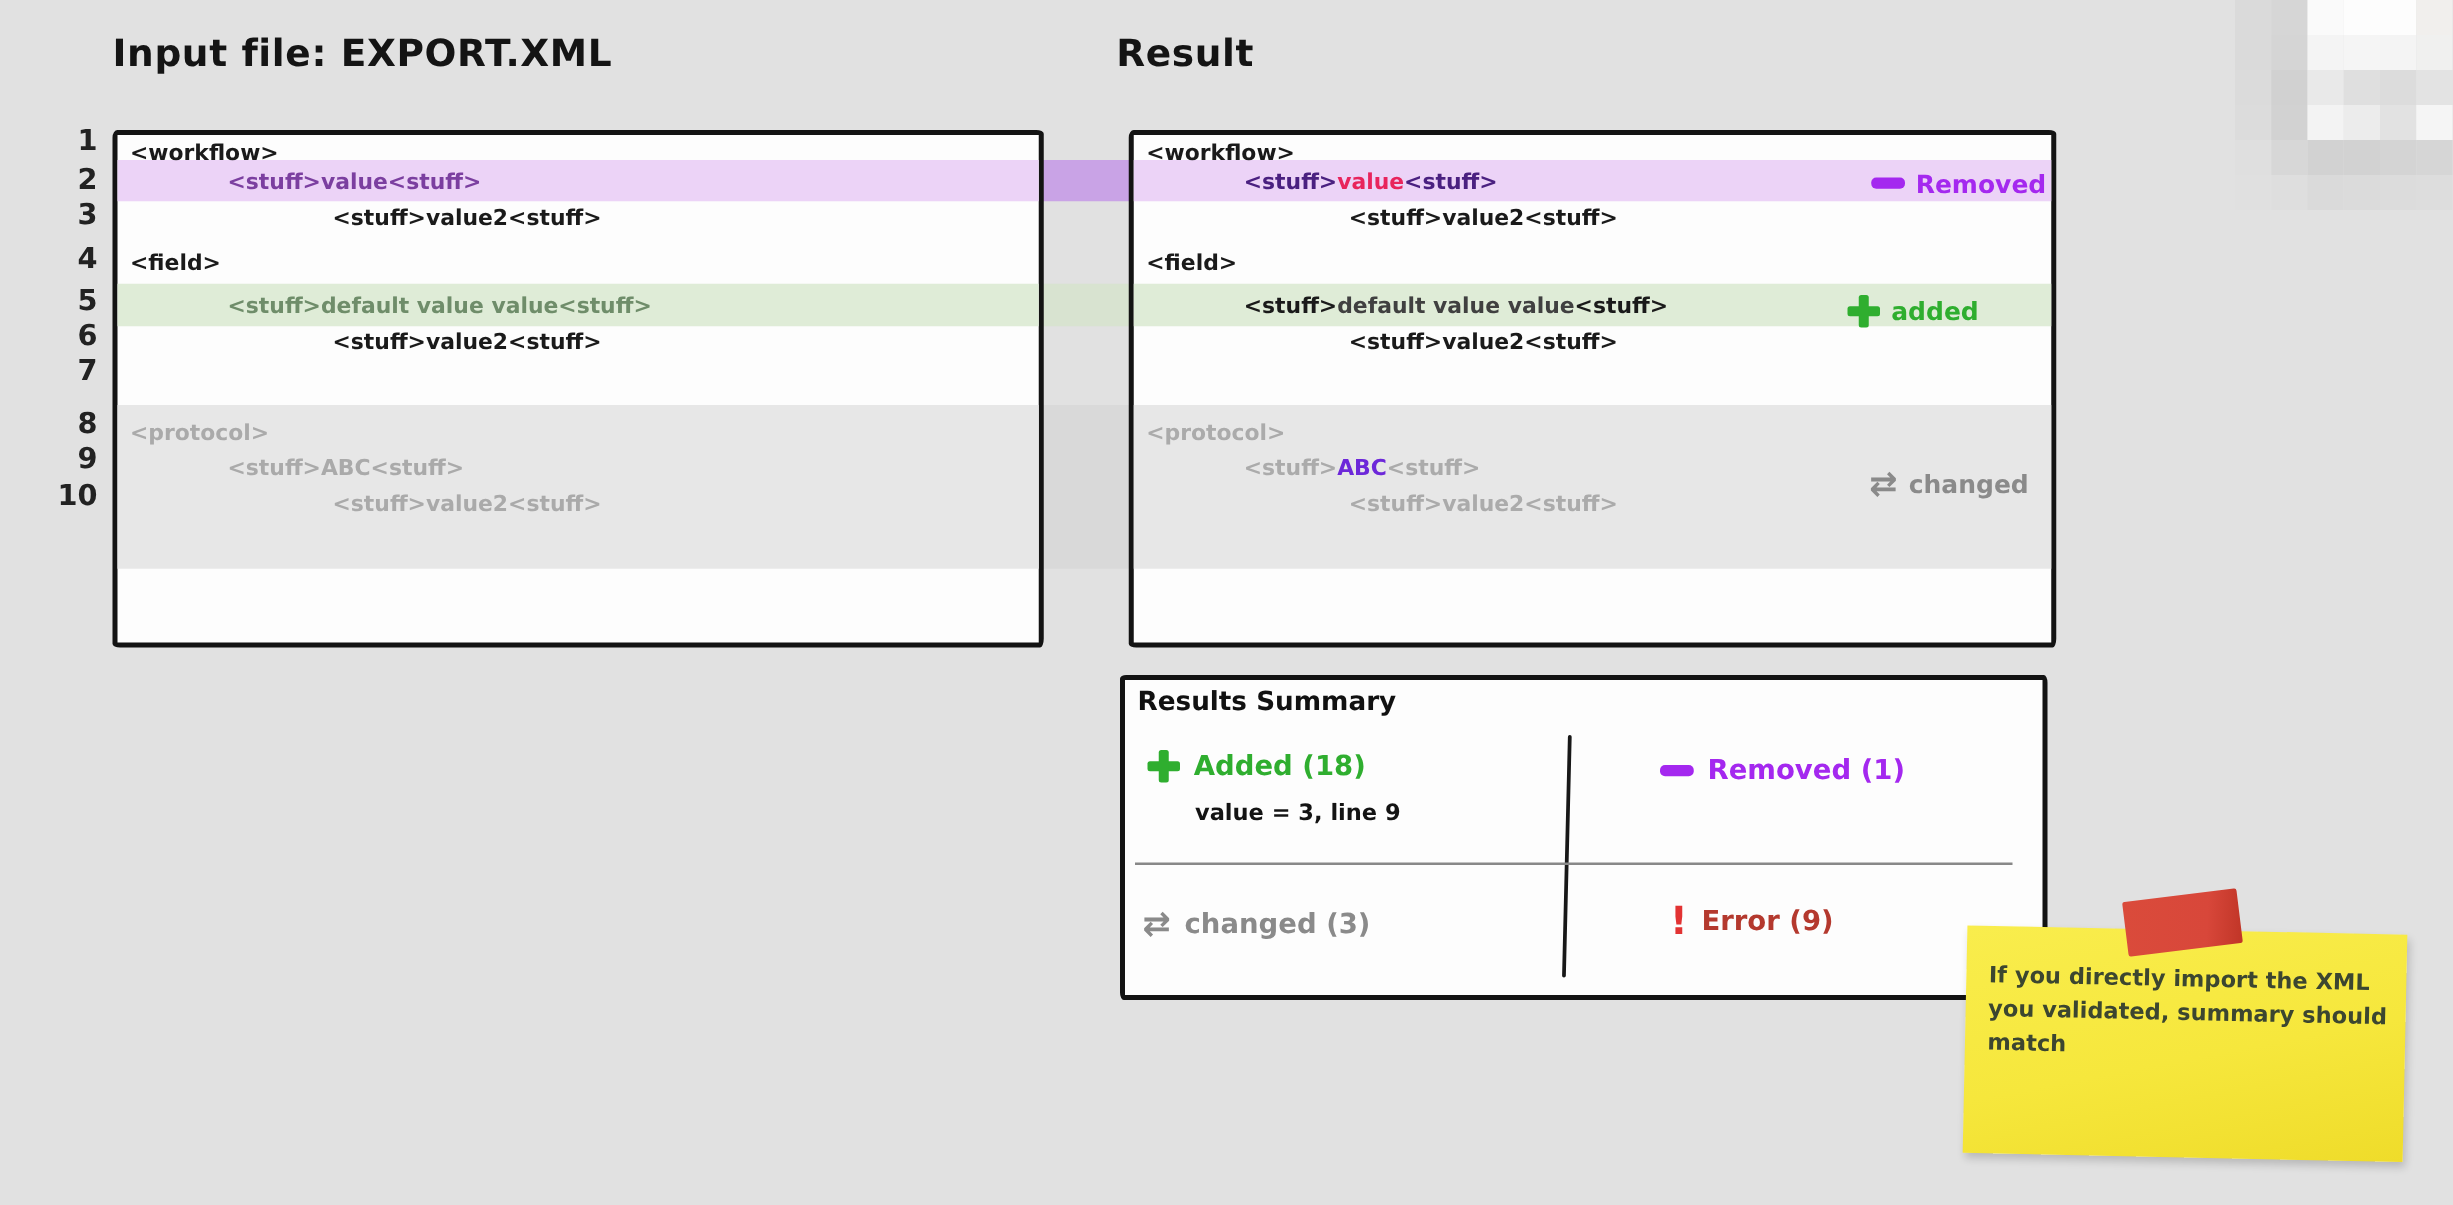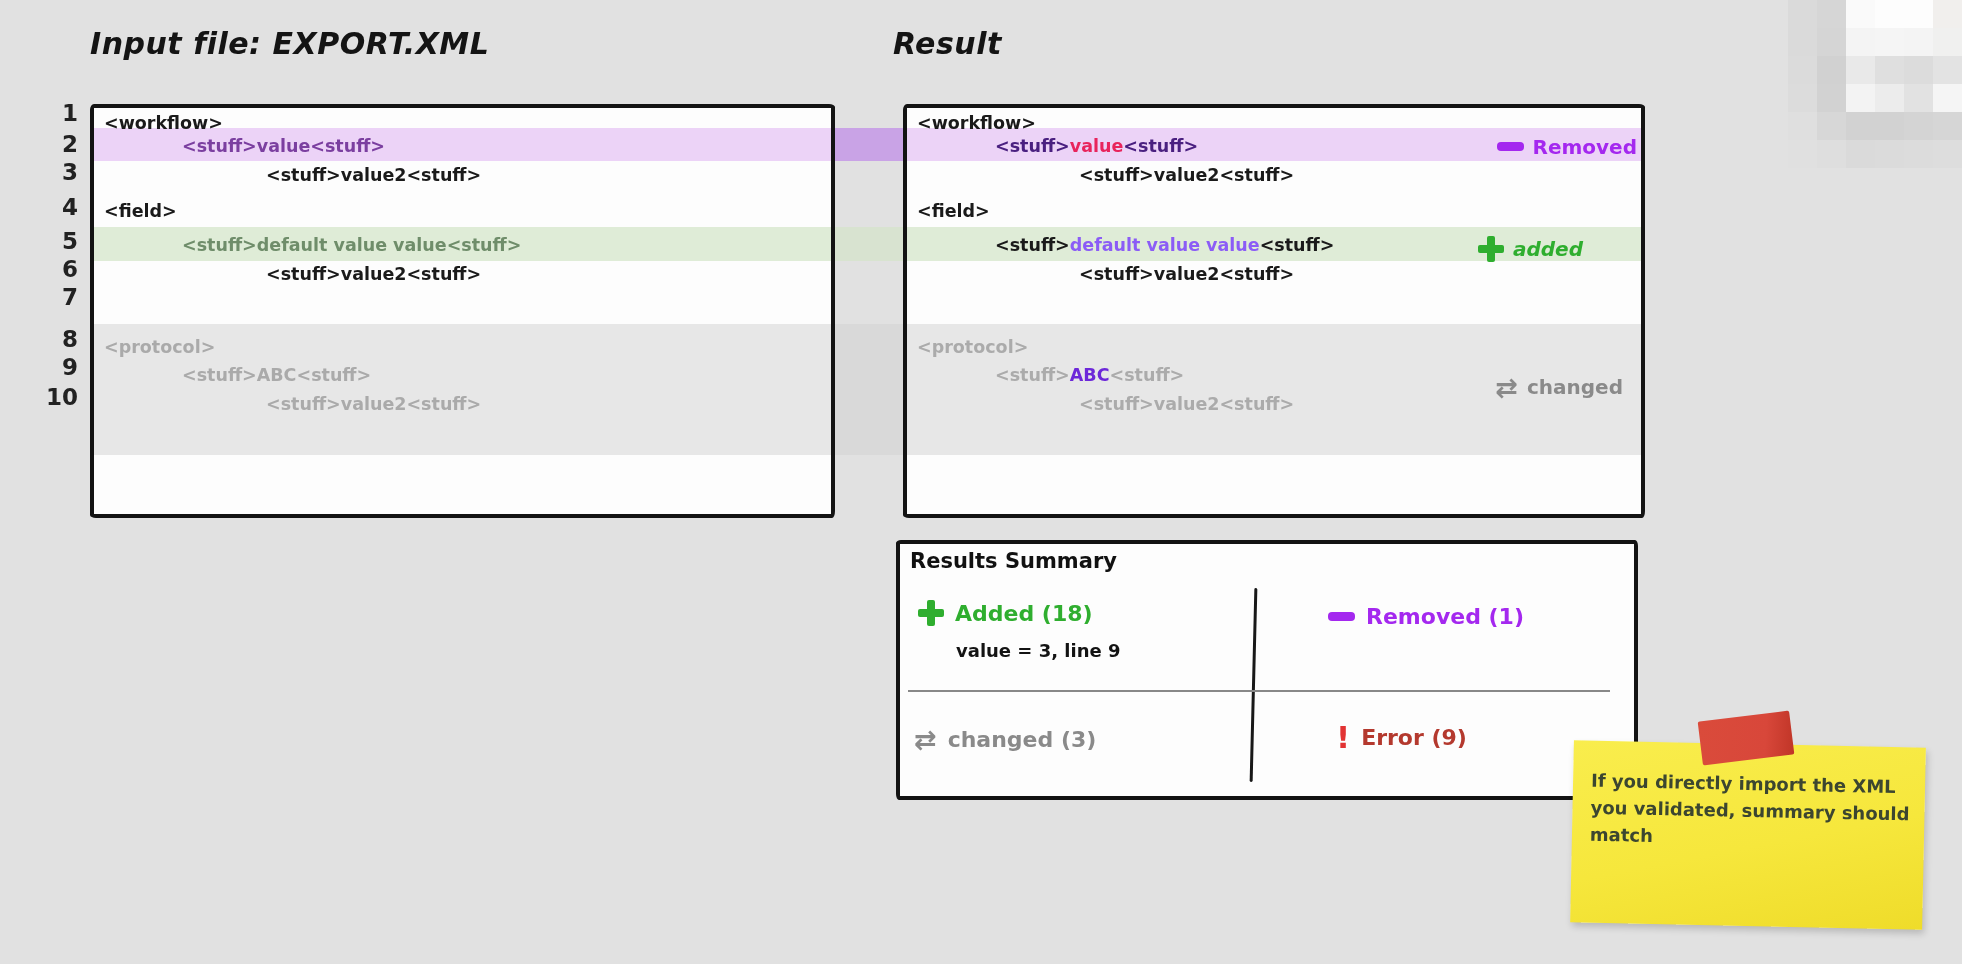--- a/index.html
+++ b/index.html
@@ -7,21 +7,21 @@
   body {
     font-family: "DejaVu Sans", sans-serif;
     background: #e1e1e1;
     position: relative;
     overflow: hidden;
   }
   .abs { position: absolute; }
 
   
   .panel-title {
-    font-size: 30px; font-weight: 600; color: #141414; letter-spacing: 0.5px; font-style: italic;
+    font-size: 30px; font-weight: 600; color: #141414; letter-spacing: 0.5px;
   }
   #title-left { left: 90px; top: 26px; }
   #title-right { left: 893px; top: 26px; }
 
   
   #line-numbers { left: 28px; top: 104px; width: 50px; height: 414px; }
   .linenum {
     position: absolute; right: 0; width: 50px; height: 30px;
     font-size: 23px; font-weight: 600; color: #222; text-align: right;
     line-height: 30px;
@@ -47,21 +47,21 @@
     position: absolute; height: 30px; line-height: 30px;
     font-size: 17.5px; font-weight: 600; white-space: pre;
   }
 
   
   .badge {
     position: absolute; display: flex; align-items: center; gap: 9px;
     font-size: 20px; font-weight: 700;
   }
   #badge-removed { top: 22px;  height: 33px; right: 4px; text-align: center; }
-  #badge-added   { top: 119px; height: 44px; right: 58px; font-style: italic; }
+  #badge-added   { top: 119px; height: 44px; right: 58px; }
   #badge-changed { top: 262px; height: 34px; right: 18px; font-weight: 600; }
 
   .icon-dash {
     display: inline-block; width: 27px; height: 9px;
     border-radius: 4px; background: currentColor;
   }
   .icon-plus {
     position: relative; display: inline-block; width: 26px; height: 26px;
   }
   .icon-plus::before, .icon-plus::after {
@@ -211,21 +211,21 @@
 
 <div id="result-panel" class="abs code-panel">
   <div class="band band-purple" style="background: rgb(236, 211, 247);"></div>
   <div class="band band-green" style="background: rgb(223, 236, 215);"></div>
   <div class="band band-gray" style="background: rgb(231, 231, 231);"></div>
   <div class="rows">
       <div class="xml-row" style="top: 0px; left: 10px;"><span style="color: rgb(26, 26, 26);">&lt;workflow&gt;</span></div>
       <div class="xml-row" style="top: 23px; left: 88px;"><span style="color: rgb(74, 32, 128);">&lt;stuff&gt;</span><span style="color: rgb(232, 36, 92);">value</span><span style="color: rgb(74, 32, 128);">&lt;stuff&gt;</span></div>
       <div class="xml-row" style="top: 52px; left: 172px;"><span style="color: rgb(26, 26, 26);">&lt;stuff&gt;value2&lt;stuff&gt;</span></div>
       <div class="xml-row" style="top: 88px; left: 10px;"><span style="color: rgb(26, 26, 26);">&lt;field&gt;</span></div>
-      <div class="xml-row" style="top: 122px; left: 88px;"><span style="color: rgb(26, 26, 26);">&lt;stuff&gt;</span><span style="color: #8b5cf6;">default value value</span><span style="color: rgb(26, 26, 26);">&lt;stuff&gt;</span></div>
+      <div class="xml-row" style="top: 122px; left: 88px;"><span style="color: rgb(26, 26, 26);">&lt;stuff&gt;</span><span style="color: #404040;">default value value</span><span style="color: rgb(26, 26, 26);">&lt;stuff&gt;</span></div>
       <div class="xml-row" style="top: 151px; left: 172px;"><span style="color: rgb(26, 26, 26);">&lt;stuff&gt;value2&lt;stuff&gt;</span></div>
       <div class="xml-row" style="top: 224px; left: 10px;"><span style="color: rgb(171, 171, 171);">&lt;protocol&gt;</span></div>
       <div class="xml-row" style="top: 252px; left: 88px;"><span style="color: rgb(171, 171, 171);">&lt;stuff&gt;</span><span style="color: #6d28d9;">ABC</span><span style="color: rgb(171, 171, 171);">&lt;stuff&gt;</span></div>
       <div class="xml-row" style="top: 281px; left: 172px;"><span style="color: rgb(171, 171, 171);">&lt;stuff&gt;value2&lt;stuff&gt;</span></div>
     </div>
 
   <div id="badge-removed" class="badge" style="color: rgb(164, 40, 239);">
     <span class="icon-dash"></span>
     <span>Removed</span>
   </div>

